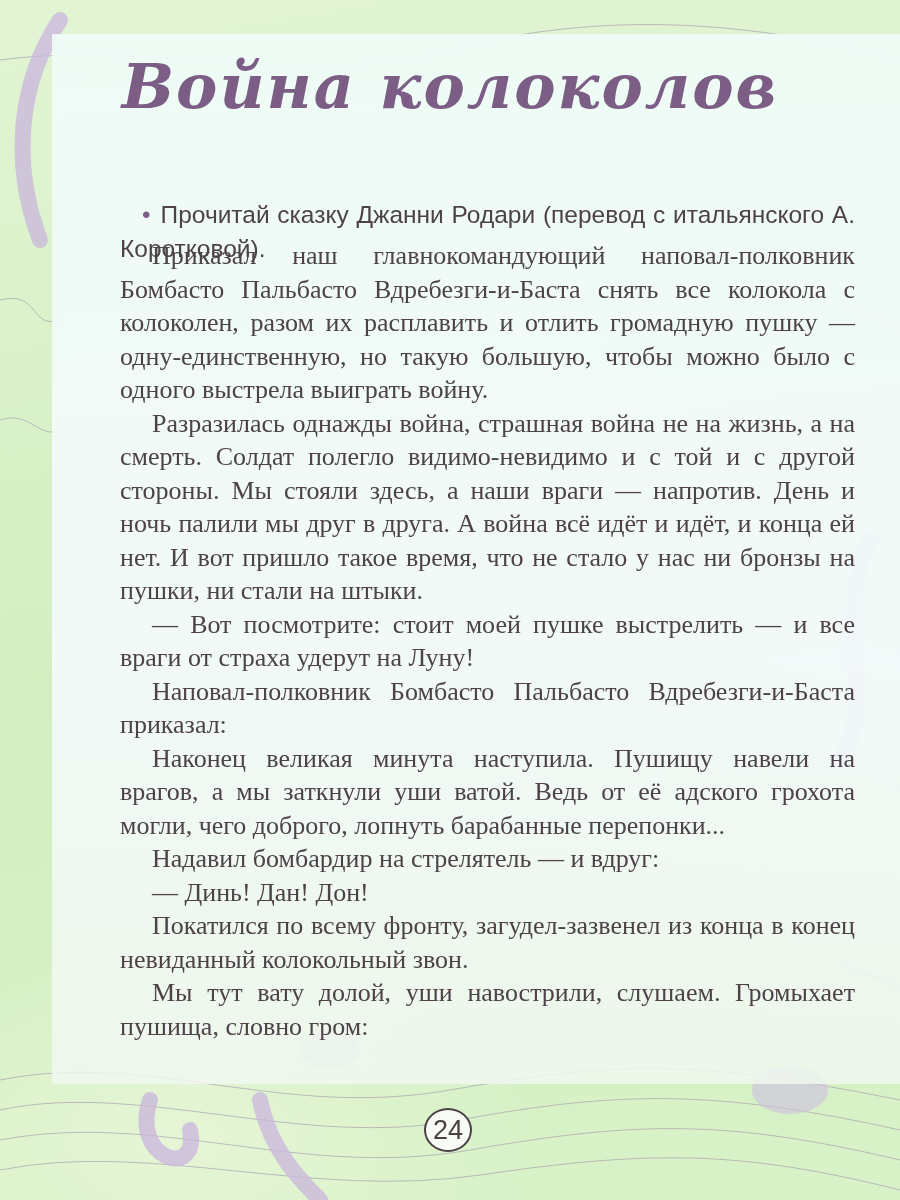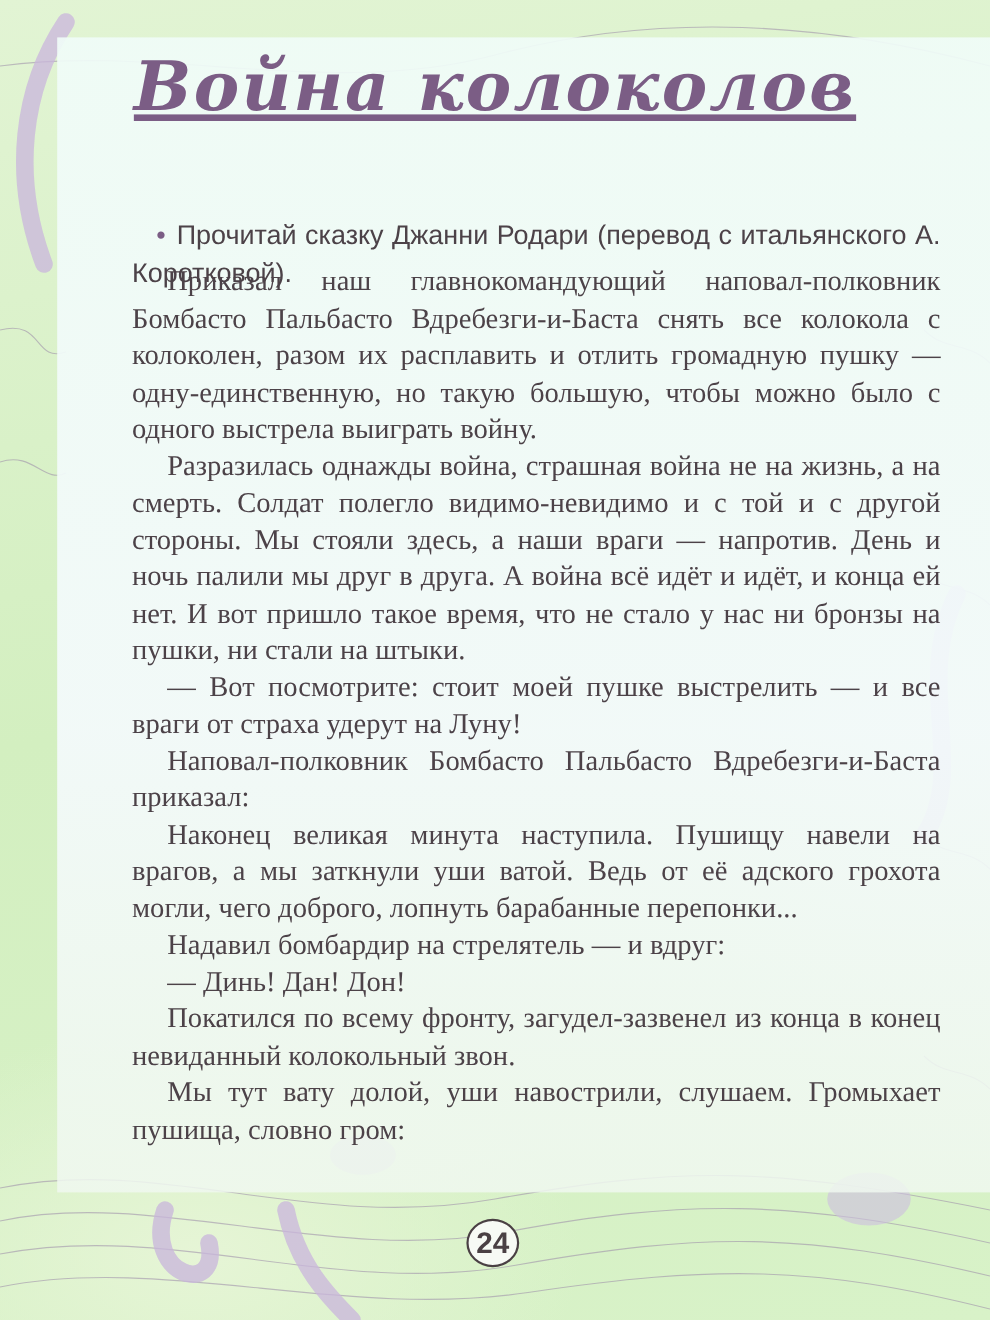--- a/index.html
+++ b/index.html
@@ -39,21 +39,21 @@
   .story {
     position: absolute; left: 120px; top: 239px; width: 735px;
     font-size: 26px; line-height: 33.5px; color: #4c4248;
   }
   .story p { margin: 0; text-indent: 32px; text-align: justify; text-align-last: left; }
   .pagenum {
     position: absolute; left: 424px; top: 1108px; width: 44px; height: 40px;
     border: 2px solid #4a4044; border-radius: 50%;
     background: #f7faf5;
     font-family: "Liberation Sans", "DejaVu Sans", sans-serif;
-    font-size: 27px; font-weight: bold; color: #4a4044;
+    font-size: 27px; font-weight: normal; color: #4a4044;
     display: flex; align-items: center; justify-content: center;
   }
 </style>
 </head>
 <body>
 
 <div class="bg">
   <svg width="900" height="1200" viewBox="0 0 900 1200">
     <g stroke="#9b8aa8" stroke-width="1" fill="none" opacity="0.55">
       <path d="M0 60 C150 40 300 90 450 50 S750 20 900 60"></path>
@@ -74,21 +74,21 @@
       <path d="M150 1100 C130 1160 200 1180 190 1130"></path>
       <path d="M260 1100 C270 1150 300 1180 320 1200"></path>
     </g>
     <ellipse cx="790" cy="1090" rx="38" ry="24" fill="#cdbedf" opacity="0.6"></ellipse>
     <ellipse cx="330" cy="1050" rx="30" ry="18" fill="#cdbedf" opacity="0.5"></ellipse>
   </svg>
 </div>
 
 <div class="panel"></div>
 
-<h1 class="title" style="margin:0;text-decoration:underline;">Война колоколов</h1>
+<h1 class="title" style="margin:8px;">Война колоколов</h1>
 
 <div class="task">
   <span class="bullet">•</span><span>Прочитай сказку Джанни Родари (перевод с итальянского А. Коротковой).</span>
 </div>
 
 <div class="story">
   <p>Приказал наш главнокомандующий наповал-полковник Бомбасто Пальбасто Вдребезги-и-Баста снять все колокола с колоколен, разом их расплавить и отлить громадную пушку — одну-единственную, но такую большую, чтобы можно было с одного выстрела выиграть войну.</p>
   <p>Разразилась однажды война, страшная война не на жизнь, а на смерть. Солдат полегло видимо-невидимо и с той и с другой стороны. Мы стояли здесь, а наши враги — напротив. День и ночь палили мы друг в друга. А война всё идёт и идёт, и конца ей нет. И вот пришло такое время, что не стало у нас ни бронзы на пушки, ни стали на штыки.</p>
   <p>— Вот посмотрите: стоит моей пушке выстрелить — и все враги от страха удерут на Луну!</p>
   <p>Наповал-полковник Бомбасто Пальбасто Вдребезги-и-Баста приказал:</p>

